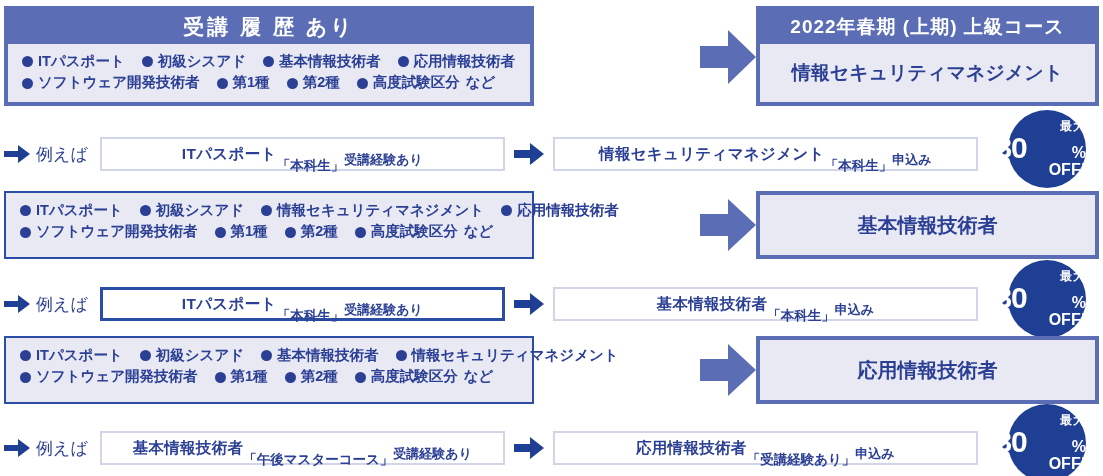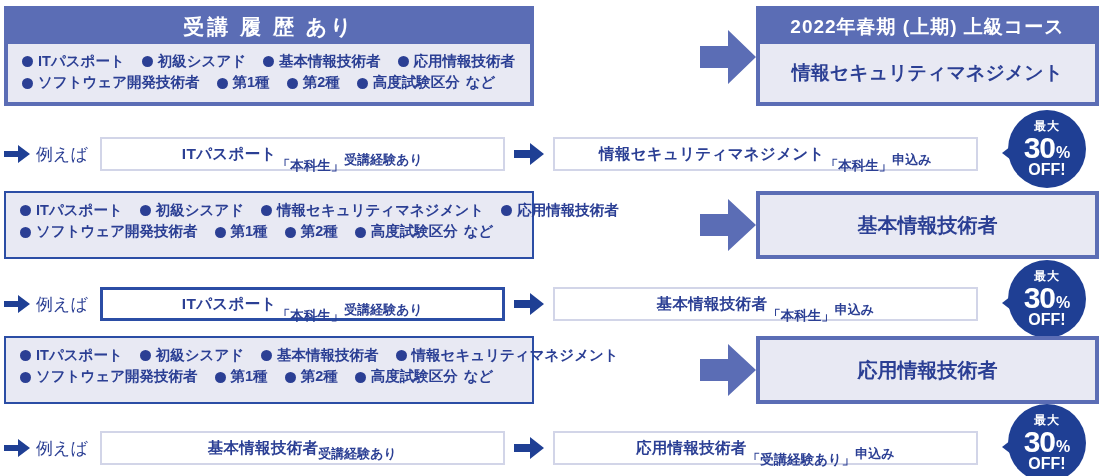--- a/index.html
+++ b/index.html
@@ -103,32 +103,32 @@
 
   
   .badge{
     position:absolute;
     width:84px;height:84px;
   }
   .badge .circle{
     position:absolute;left:6px;top:0;
     width:78px;height:78px;border-radius:50%;
     background:#1f3f94;
-    display:flex;flex-direction:column;align-items:center;justify-content:center;
+    display:flex;flex-direction:column;align-items:flex-end;justify-content:center;
     color:#ffffff;line-height:1;
   }
   .badge .tail{
     position:absolute;left:0px;top:33px;
     width:0;height:0;
     border-top:10px solid transparent;
     border-bottom:10px solid transparent;
     border-right:13px solid #1f3f94;
   }
   .badge .b-top{font-size:12px;font-weight:bold;letter-spacing:1px;margin-bottom:1px;}
-  .badge .b-mid{display:flex;align-items:baseline;}
+  .badge .b-mid{display:flex;align-items:baseline;gap:44px;}
   .badge .b-num{font-size:30px;font-weight:bold;letter-spacing:-1px;}
   .badge .b-pct{font-size:16px;font-weight:bold;margin-left:1px;}
   .badge .b-off{font-size:16px;font-weight:bold;margin-top:-1px;letter-spacing:0px;}
 </style>
 </head>
 <body>
 
 <div class="stage">
 
   <div class="block">
@@ -379,20 +379,21 @@
 
     <div class="ex-row" style="left:4px;top:430px;width:1010px;">
       <span class="ex-arrow">
         <svg viewBox="0 0 26 20">
             <polygon points="0,7 14,7 14,1 26,10 14,19 14,13 0,13" fill="#1f3f94"></polygon>
           </svg>
       </span>
       <span class="ex-label">例えば</span>
       <span class="ex-box" style="width:405px;">
         <span class="t-main">基本情報技術者</span>
+          <span class="t-sub">「午後マスターコース」</span>
           <span class="t-tail">受講経験あり</span>
       </span>
       <span class="mid-arrow">
         <svg viewBox="0 0 30 24">
             <polygon points="0,8 16,8 16,1 30,12 16,23 16,16 0,16" fill="#1f3f94"></polygon>
           </svg>
       </span>
       <span class="ex-box" style="width:425px;">
         <span class="t-main">応用情報技術者</span>
           <span class="t-sub">「受講経験あり」</span>

